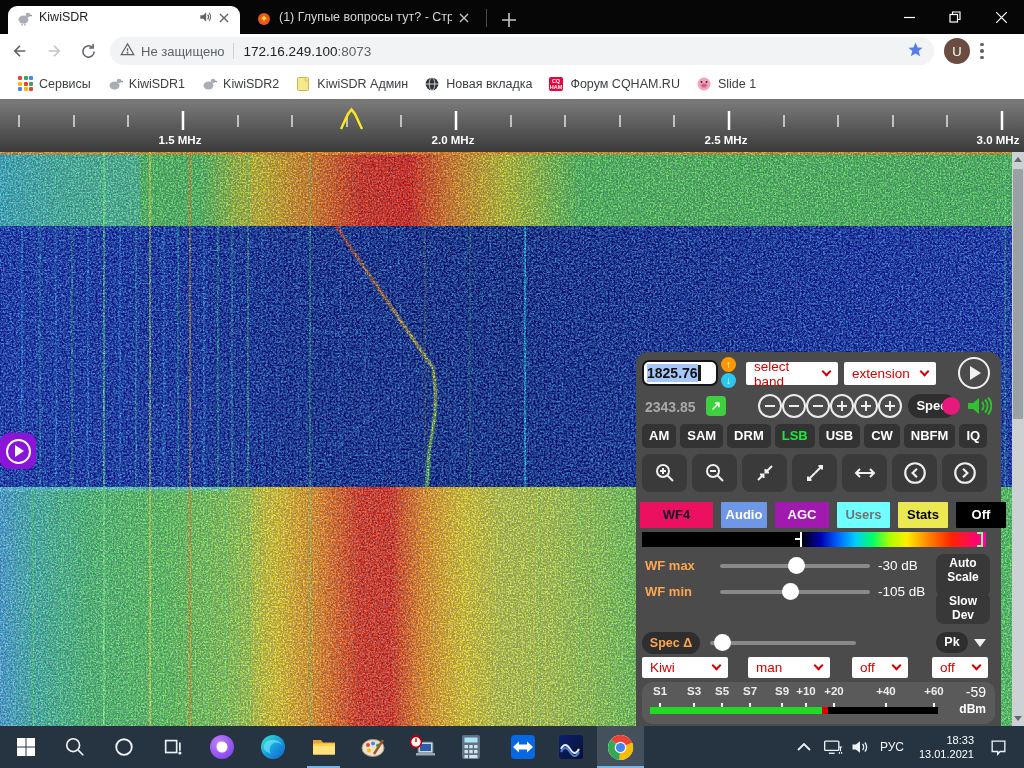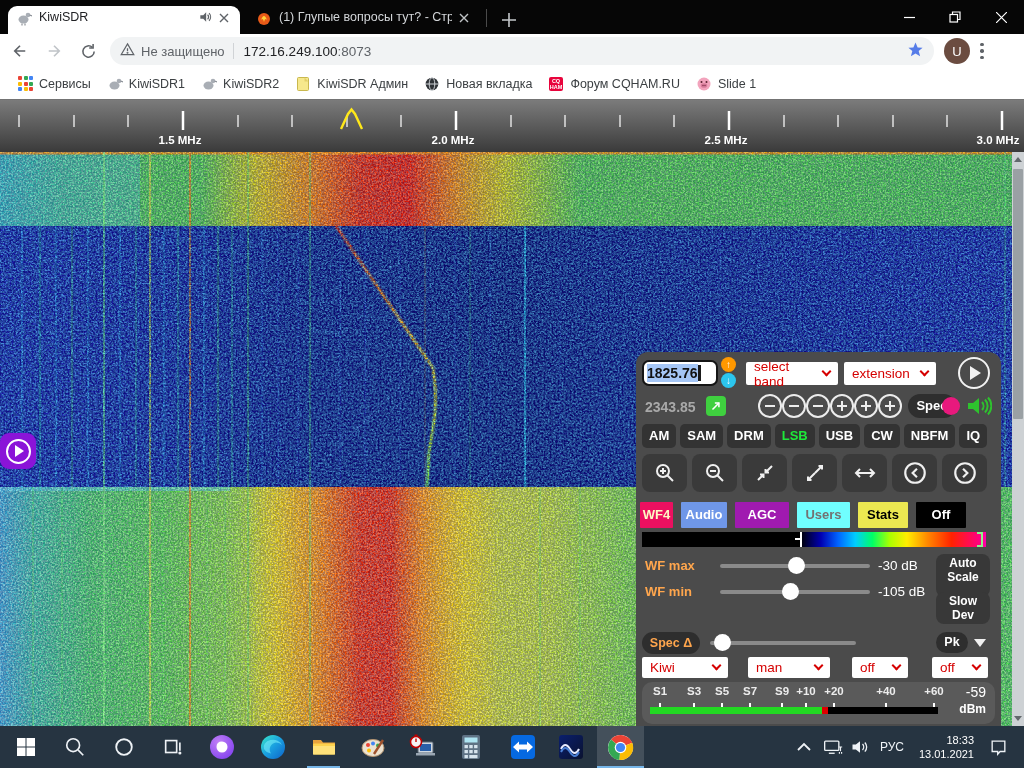--- a/index.html
+++ b/index.html
@@ -620,21 +620,21 @@
         </div>
         <div class="sq">
           <svg width="26" height="26" viewBox="0 0 24 24" fill="none" stroke="#f0f0f0" stroke-width="2">
               <circle cx="12" cy="12" r="9"></circle>
               <polyline points="10.2,8 14.2,12 10.2,16"></polyline>
             </svg>
         </div>
       </div>
 
       <div class="abs ptabs">
-        <div class="ptab" style="width:33px;background:#ec1060;color:#fef9c3">WF4</div>
+        <div class="ptab" style="width:73px;background:#ec1060;color:#0f172a">WF4</div>
         <div class="ptab" style="width:46px;background:#6f97e8;color:#fff">Audio</div>
         <div class="ptab" style="width:54px;background:#a01ab0;color:#fff">AGC</div>
         <div class="ptab" style="width:53px;background:#70ffff;color:#737373">Users</div>
         <div class="ptab" style="width:50px;background:#ece851;color:#000">Stats</div>
         <div class="ptab" style="width:50px;background:#000;color:#fff">Off</div>
       </div>
 
       <div class="abs cmap">
         <div class="cmL"></div>
         <div class="cmR"></div>

